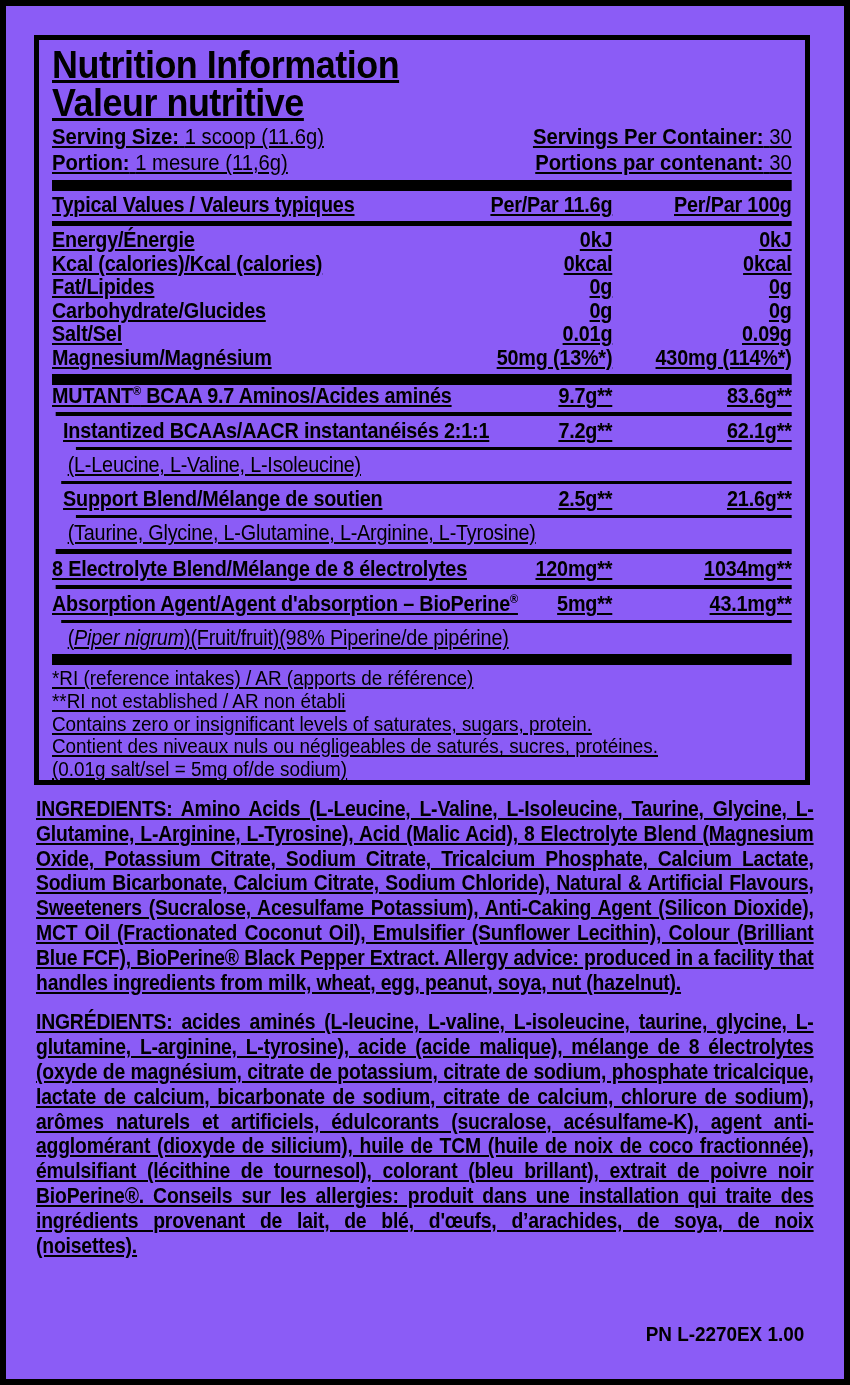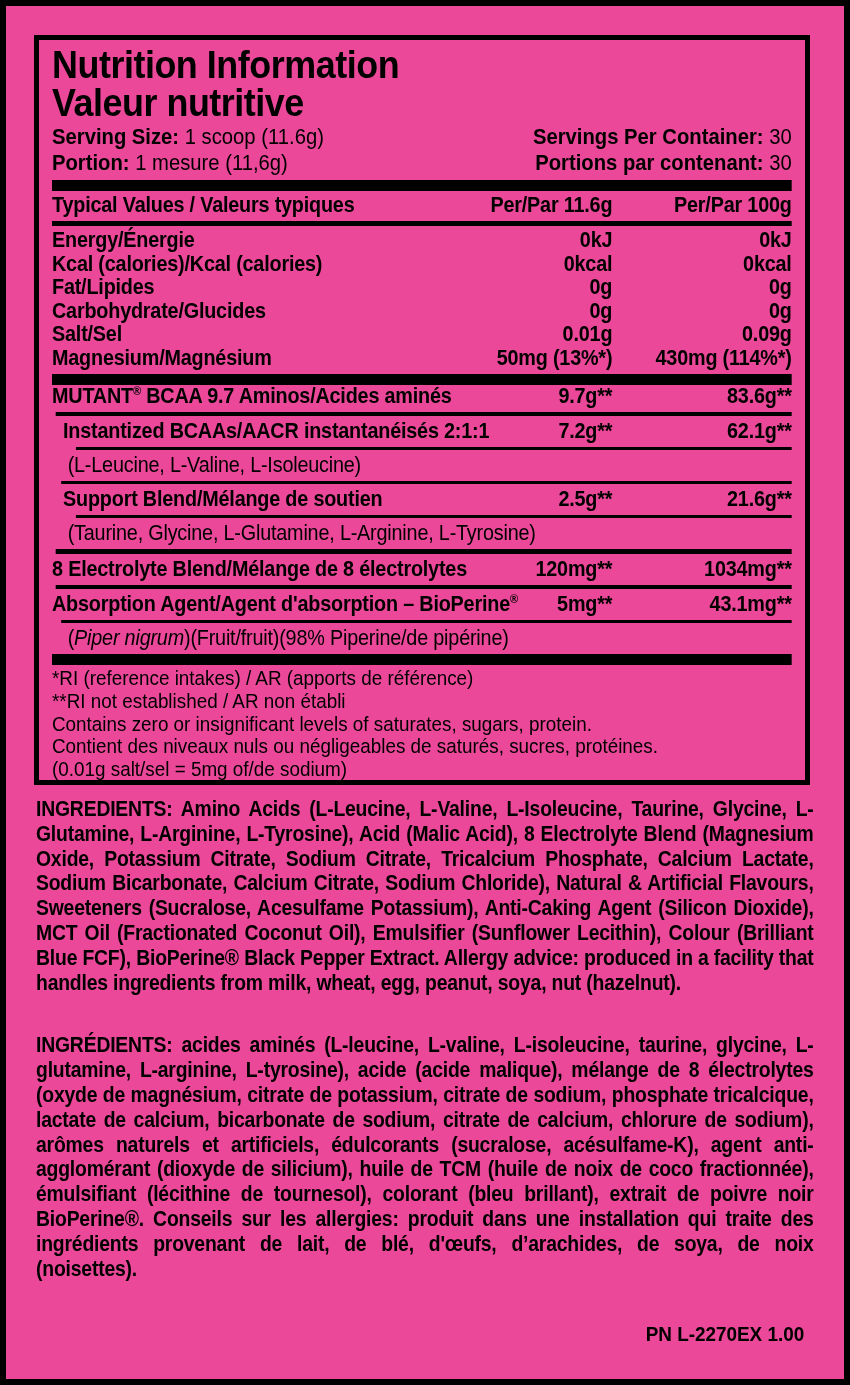--- a/index.html
+++ b/index.html
@@ -1,24 +1,25 @@
 <!DOCTYPE html>
 <html><head>
 <meta charset="utf-8">
 <style>
   html,body{margin:0;padding:0;background:#fff;}
   .page{
     position:relative;
     width:850px;height:1385px;
     box-sizing:border-box;
     border:6px solid #000;
-    background:#ec4899;
+    background:#8b5cf6;
     color:#000;
     font-family:"Liberation Sans", sans-serif;
     overflow:hidden;
+    text-decoration:underline;
   }
   
   .panel{
     margin:29px 0 0 28px;
     width:776px;height:750px;
     box-sizing:border-box;
     border:5px solid #000;
     padding:6px 13px 0 13px;
     overflow:hidden;
   }
@@ -51,21 +52,21 @@
   .reg{font-size:12px;vertical-align:top;line-height:1;}
   .it{font-style:italic;}
   .sep{border-top:3px solid #000;margin:4px 0;}
   .sep-a{border-top-width:4px;margin-left:4px;}
   .sep-b{border-top-width:3px;margin-left:26px;}
   .sep-c{border-top-width:3px;margin-left:10px;}
   .sep-heavy{border-top-width:5px;margin-left:4px;}
   .footnotes{margin-top:2px;font-size:20.5px;font-weight:normal;line-height:22.8px;}
   
   .ingredients{margin:12px 0 0 30px;width:778px;overflow:visible;}
-  .ingredients.fr{margin-top:38px;}
+  .ingredients.fr{margin-top:15px;}
   .ing-condense{
     width:864px;transform:scaleX(0.90);
     font-size:21.5px;font-weight:bold;line-height:24.8px;
     text-align:justify;letter-spacing:-0.2px;
   }
   .ing-condense p{margin:0;}
   
   .pn{
     position:absolute;top:1316px;right:40px;
     font-size:21px;font-weight:bold;letter-spacing:0;

